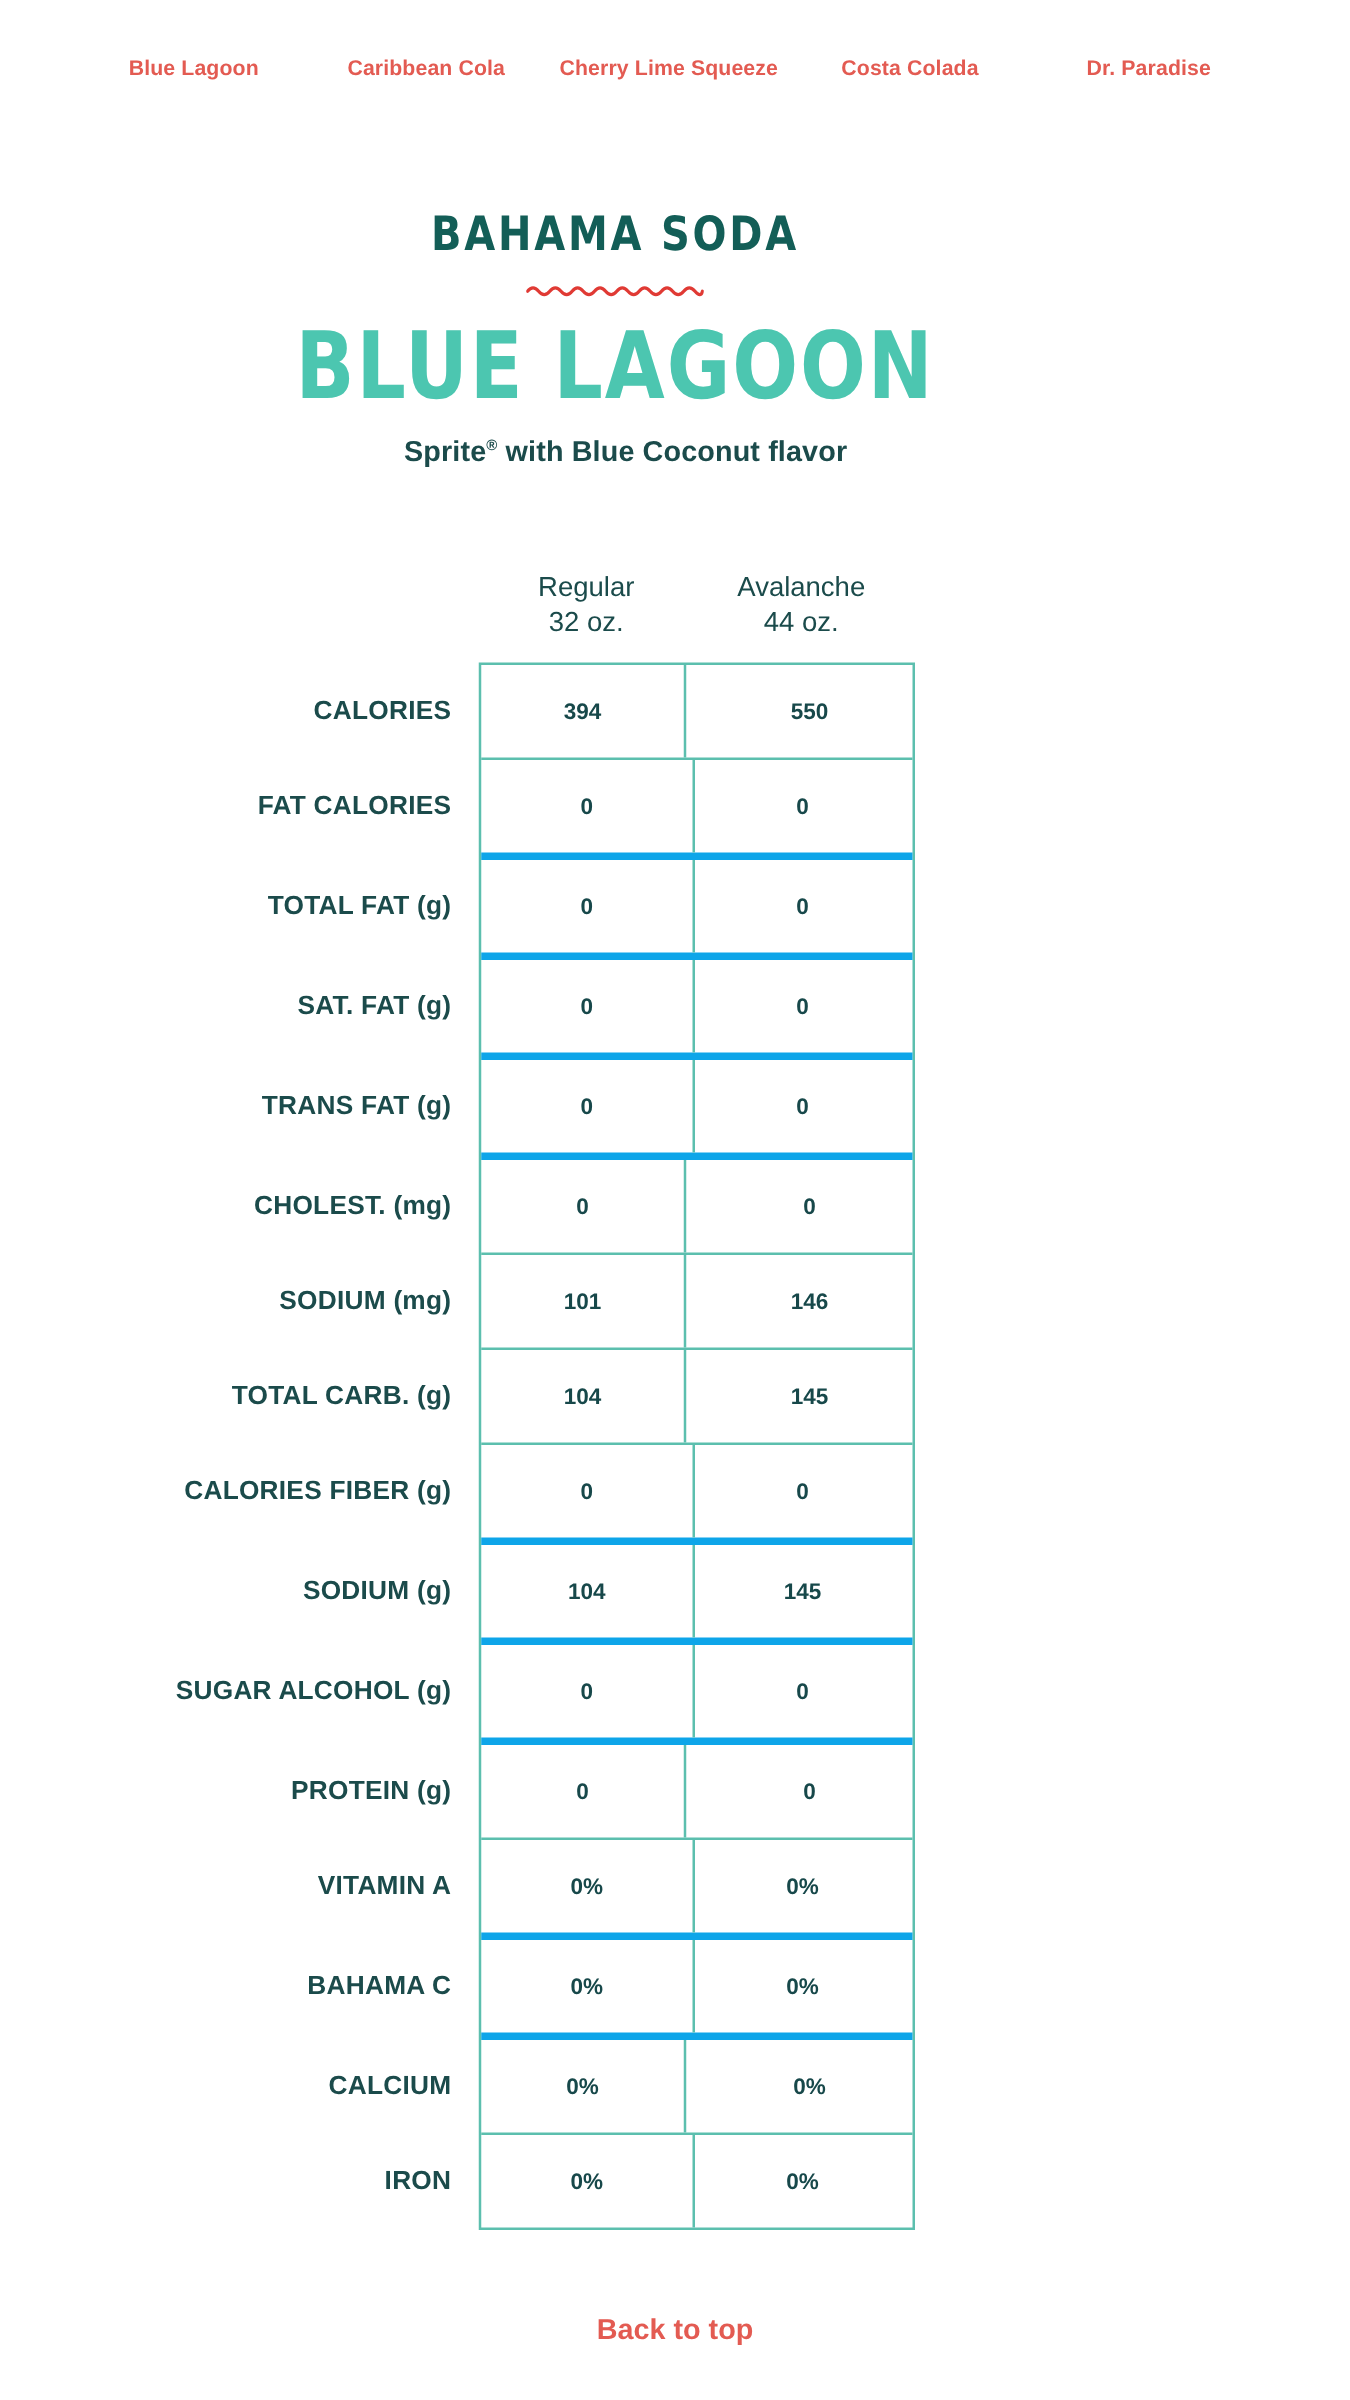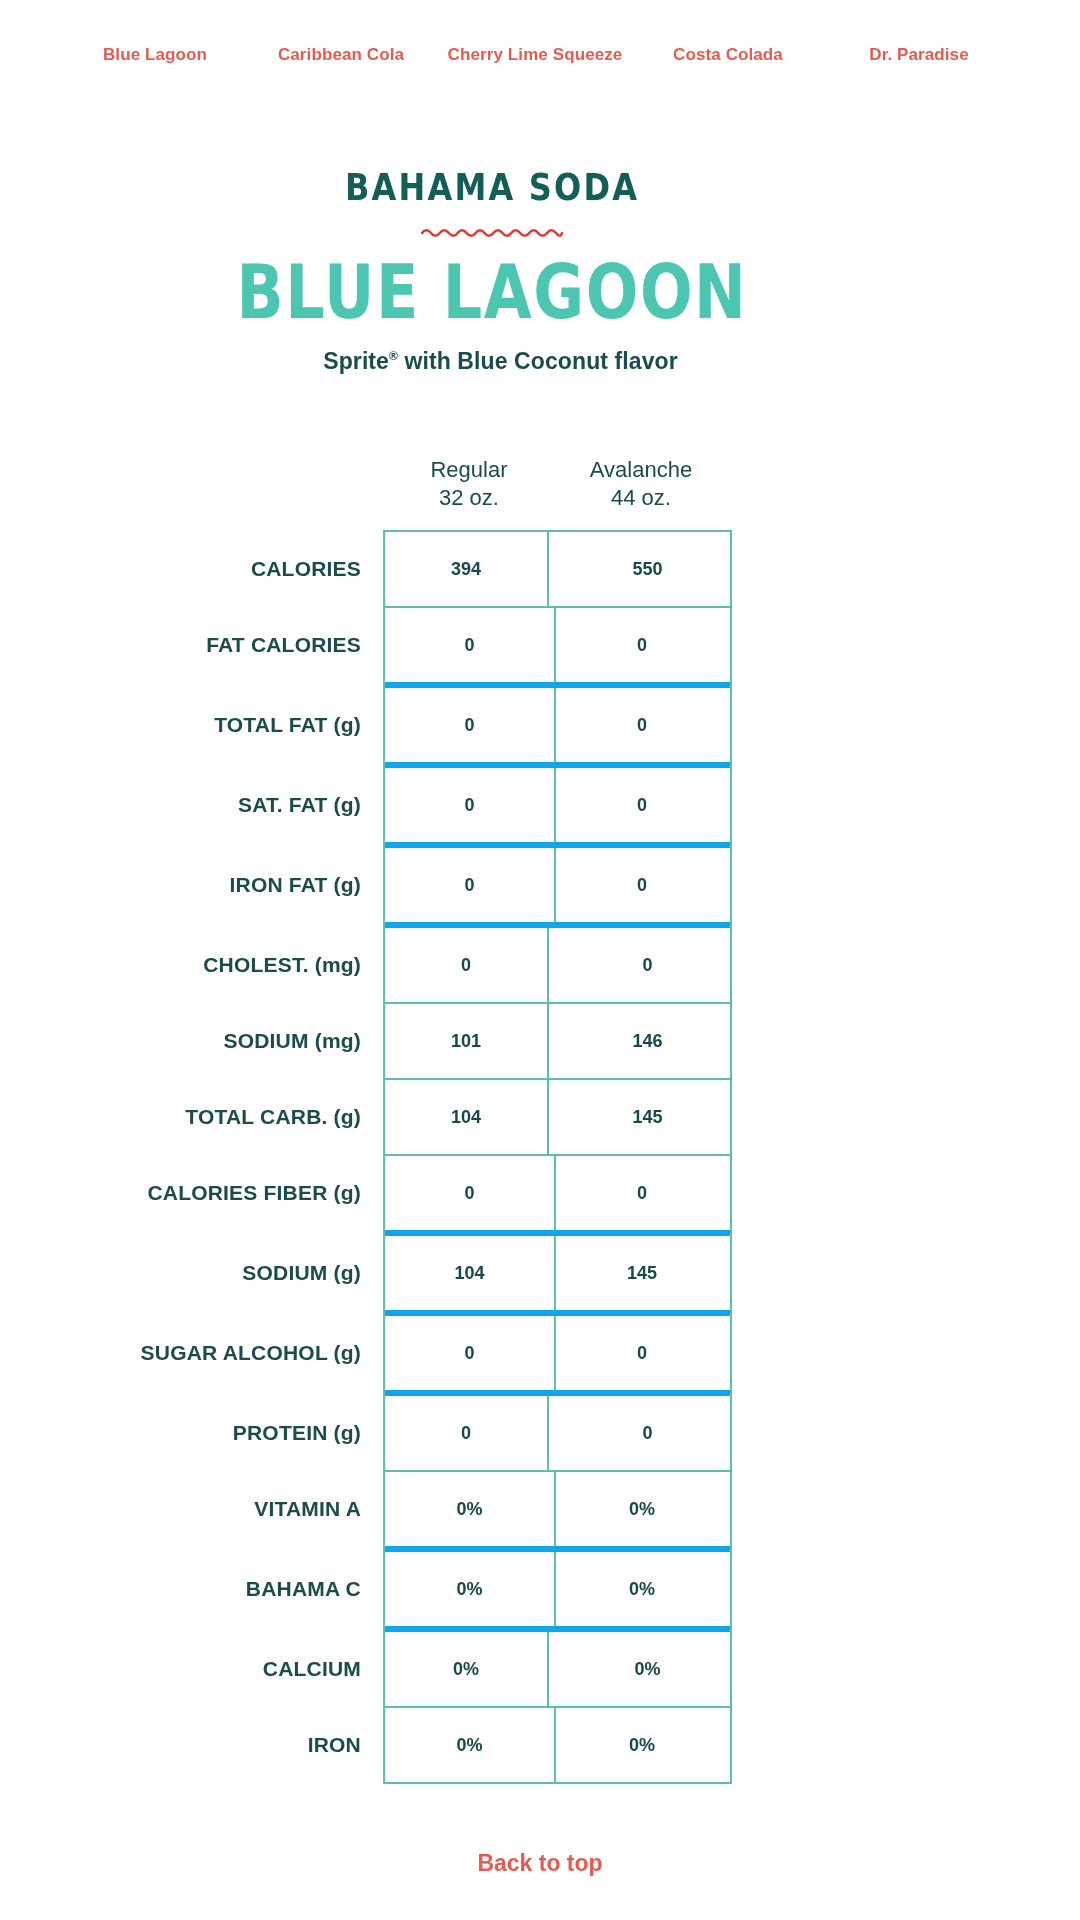--- a/index.html
+++ b/index.html
@@ -245,21 +245,21 @@
       <div class="cell c2">0</div>
     </div>
 
     <div class="row">
       <div class="row-label">SAT. FAT (g)</div>
       <div class="cell c1">0</div>
       <div class="cell c2">0</div>
     </div>
 
     <div class="row">
-      <div class="row-label">IRON FAT (g)</div>
+      <div class="row-label">TRANS FAT (g)</div>
       <div class="cell c1">0</div>
       <div class="cell c2">0</div>
     </div>
 
     <div class="row thick">
       <div class="row-label">CHOLEST. (mg)</div>
       <div class="cell c1">0</div>
       <div class="cell c2">0</div>
     </div>
 

